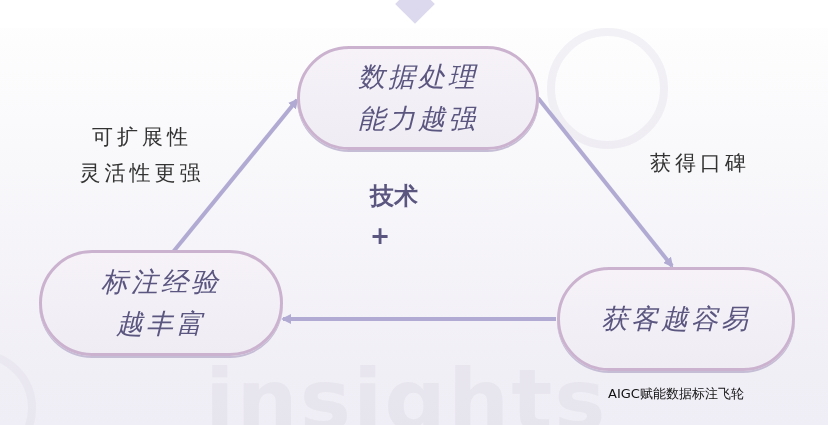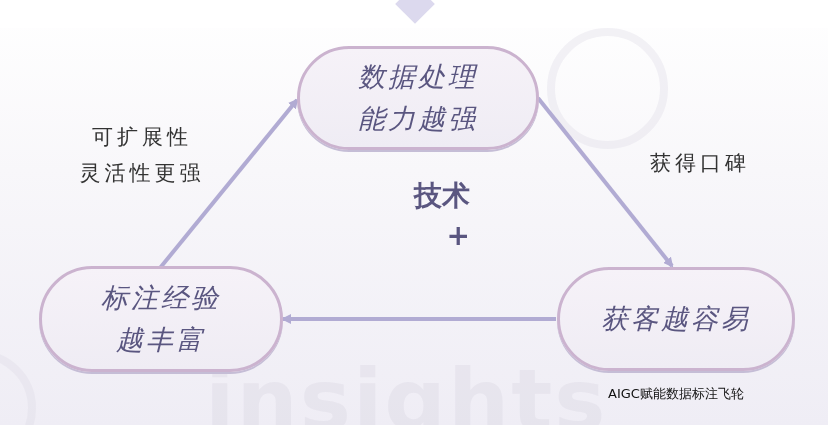--- a/index.html
+++ b/index.html
@@ -30,30 +30,30 @@
   svg.arrows { position: absolute; left: 0; top: 0; }
   .node {
     position: absolute; box-sizing: border-box;
     border: 3px solid #cbb3cf; border-radius: 60px;
     background: linear-gradient(180deg, #f6f2f8 0%, #efecf4 100%);
     box-shadow: 0 2px 0 #c5bdd6;
     display: flex; flex-direction: column; align-items: center; justify-content: center;
     color: #5a5680; font-size: 27px; line-height: 42px; letter-spacing: 3px; font-style: italic;
   }
   #node-top { left: 297px; top: 46px; width: 242px; height: 104px; }
-  #node-left { left: 39px; top: 266px; width: 244px; height: 106px; }
+  #node-left { left: 39px; top: 250px; width: 244px; height: 106px; }
   #node-right { left: 557px; top: 267px; width: 238px; height: 104px; text-align: right; }
   .label {
     position: absolute; color: #333333; font-size: 21px; line-height: 36px; letter-spacing: 4px; text-align: center;
   }
   #label-left { left: 62px; top: 119px; width: 160px; }
   #label-right { left: 640px; top: 145px; width: 120px; }
   .center {
-    position: absolute; left: 370px; top: 176px; width: 100px; text-align: right;
-    color: #5a5680; font-weight: bold; font-size: 28px; line-height: 40px;
+    position: absolute; left: 370px; top: 176px; width: 100px; text-align: left;
+    color: #5a5680; font-weight: bold; font-size: 24px; line-height: 40px;
   }
   .caption {
     position: absolute; left: 608px; top: 385px; font-size: 13px; color: #111111;
   }
 </style>
 </head>
 <body>
 
 <div class="top-band"></div>
 <div class="top-notch"></div>

